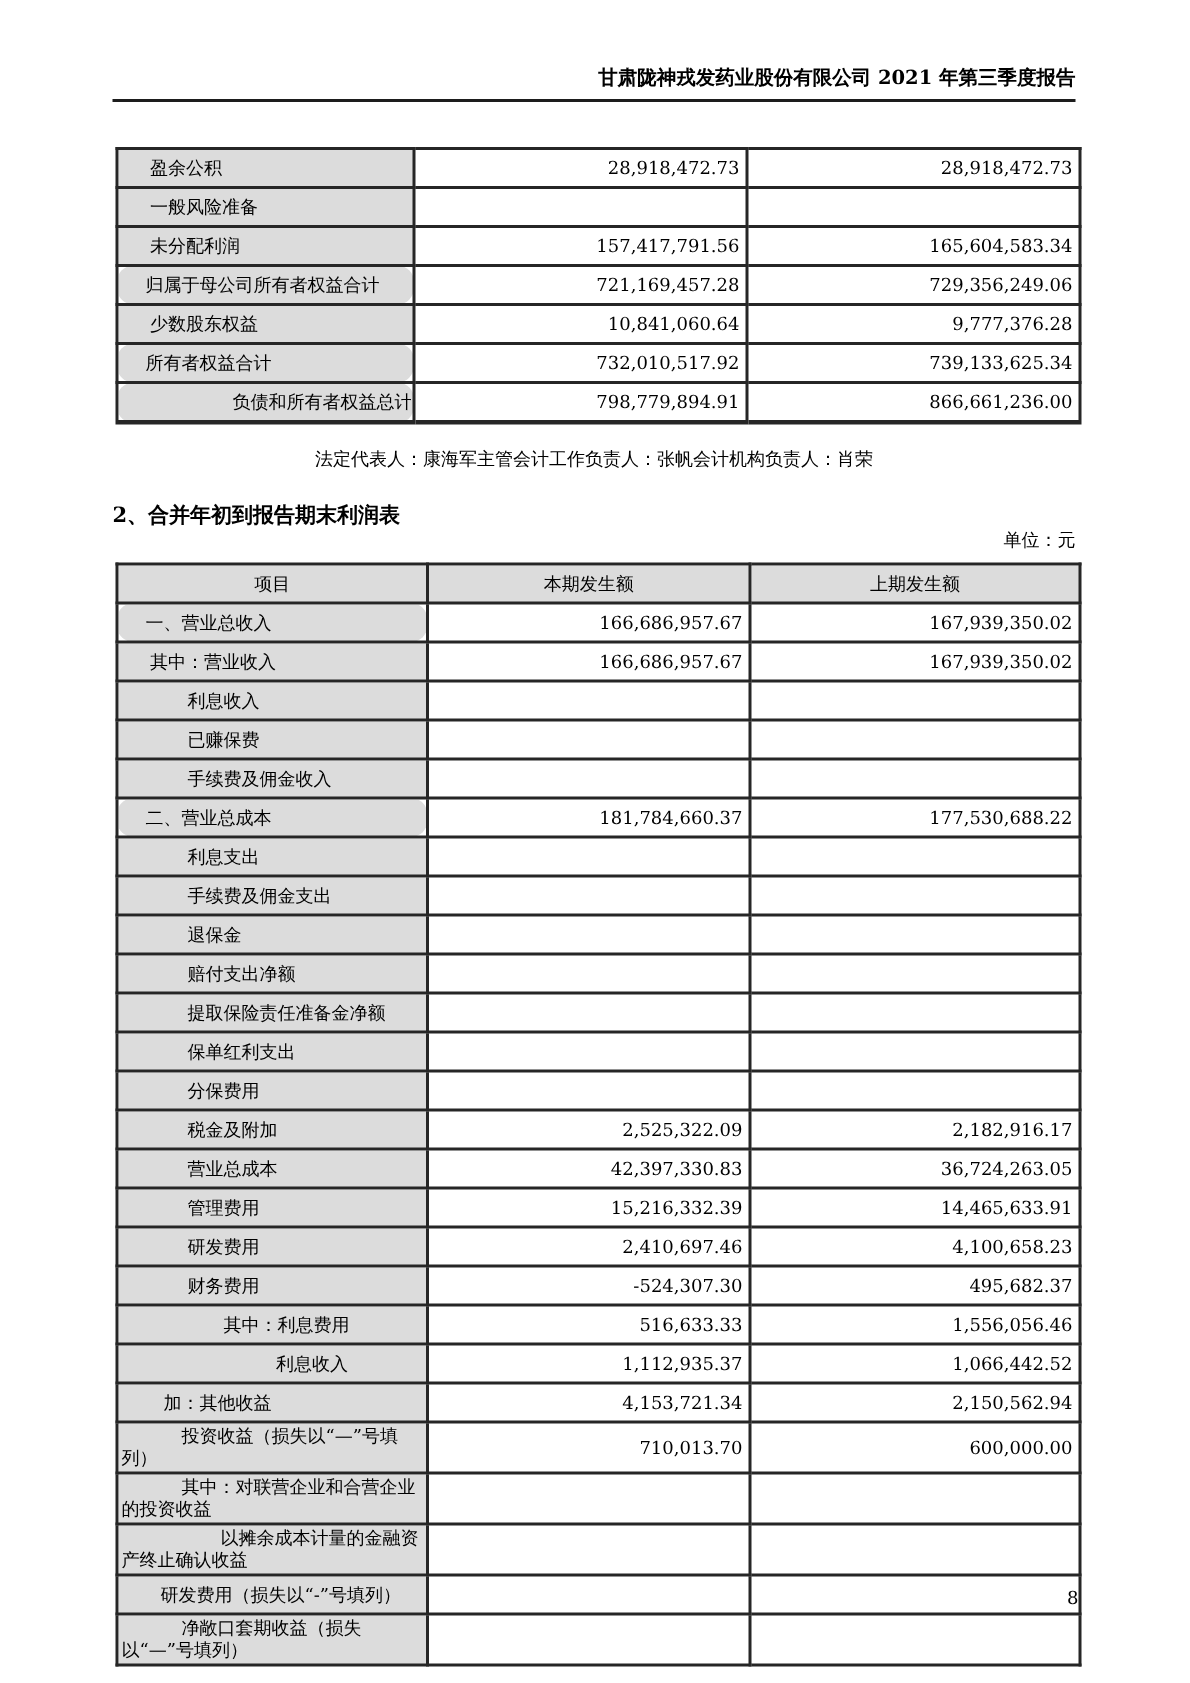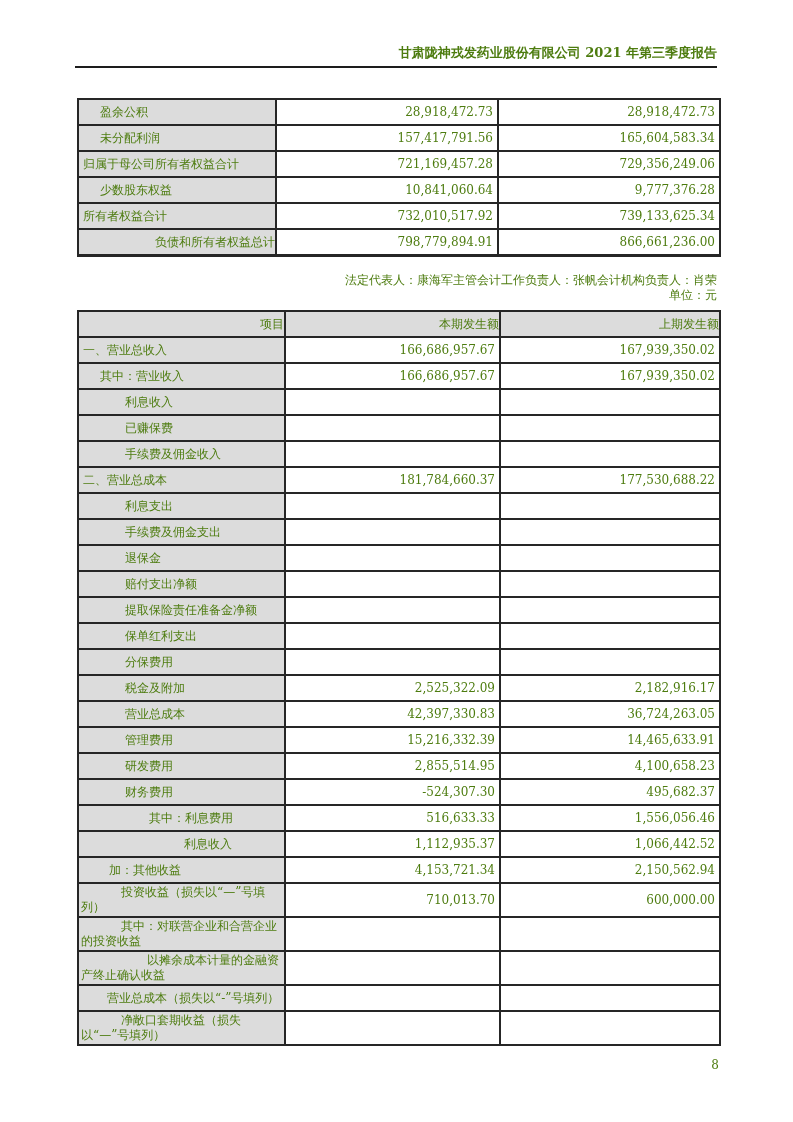--- a/index.html
+++ b/index.html
@@ -1,21 +1,21 @@
 <!DOCTYPE html>
 <html><head>
 <meta charset="utf-8">
 <style>
   html,body { margin:0; padding:0; background:#ffffff; }
   .page {
     position:relative;
     width:793px; height:1122px;
     background:#ffffff;
     font-family:"DejaVu Serif","Liberation Serif",serif;
-    color:#4d7c0f;
+    color:#000000;
     overflow:hidden;
   }
   .content { margin-left:75px; width:642px; }
 
   
   .doc-header {
     padding-top:45px;
     text-align:right;
     font-size:13px;
     font-weight:bold;
@@ -30,40 +30,40 @@
     border:2px solid #262626;
     height:22px;
     vertical-align:middle;
     font-size:12px;
     line-height:15px;
     padding:1px 0;
     overflow:hidden;
   }
   td.lbl { background:#dcdcdc; }
   td.num { text-align:right; padding-right:4px; font-size:12px; }
-  td.hd  { background:#dcdcdc; text-align:right; }
+  td.hd  { background:#dcdcdc; text-align:center; }
   .equity-table { margin-top:30px; }
   .equity-table tr:last-child td { border-bottom-width:3px;text-align:right; }
 
   
-  .i0 { padding-left:4px; }
+  .i0 { padding-left:18px;border-radius:11px; }
   .i1 { padding-left:21px; }
   .i2 { padding-left:46px; }
   .i3 { padding-left:70px; }
   .i4 { padding-left:105px; }
   .ia { padding-left:30px; }
   .h40 { padding-left:2px; text-indent:40px; }
   .h68 { padding-left:2px; text-indent:66px; }
   .h26 { padding-left:2px; text-indent:26px; white-space:nowrap; }
 
   
   .signatures {
     margin-top:16px;
     display:flex;
-    justify-content:flex-end;
+    justify-content:center;
     font-size:12px;
     line-height:15px;
   }
 
   .section-heading {
     margin-top:22px;
     font-size:14px;
     font-weight:bold;
     line-height:17px;
   }
@@ -95,20 +95,25 @@
           <col style="width:222px">
           <col style="width:222px">
         </colgroup>
       <tbody>
           <tr>
         <td class="lbl i1">盈余公积</td>
         <td class="num">28,918,472.73</td>
         <td class="num">28,918,472.73</td>
       </tr>
       <tr>
+        <td class="lbl i1">一般风险准备</td>
+        <td class="num"></td>
+        <td class="num"></td>
+      </tr>
+      <tr>
         <td class="lbl i1">未分配利润</td>
         <td class="num">157,417,791.56</td>
         <td class="num">165,604,583.34</td>
       </tr>
       <tr>
         <td class="lbl i0">归属于母公司所有者权益合计</td>
         <td class="num">721,169,457.28</td>
         <td class="num">729,356,249.06</td>
       </tr>
       <tr>
@@ -128,20 +133,21 @@
       </tr>
     </tbody>
       </table>
 
     <div class="signatures">
       <span>法定代表人：康海军</span>
       <span>主管会计工作负责人：张帆</span>
       <span>会计机构负责人：肖荣</span>
     </div>
 
+    <div class="section-heading">2、合并年初到报告期末利润表</div>
 
     <div class="unit-label">单位：元</div>
 
     <table class="income-table">
       <colgroup>
           <col style="width:207px">
           <col style="width:215px">
           <col style="width:220px">
         </colgroup>
       <tbody>
@@ -225,21 +231,21 @@
         <td class="num">42,397,330.83</td>
         <td class="num">36,724,263.05</td>
       </tr>
       <tr>
         <td class="lbl i2">管理费用</td>
         <td class="num">15,216,332.39</td>
         <td class="num">14,465,633.91</td>
       </tr>
       <tr>
         <td class="lbl i2">研发费用</td>
-        <td class="num">2,855,514.95</td>
+        <td class="num">2,410,697.46</td>
         <td class="num">4,100,658.23</td>
       </tr>
       <tr>
         <td class="lbl i2">财务费用</td>
         <td class="num">-524,307.30</td>
         <td class="num">495,682.37</td>
       </tr>
       <tr>
         <td class="lbl i3">其中：利息费用</td>
         <td class="num">516,633.33</td>
@@ -264,21 +270,21 @@
         <td class="lbl h40">其中：对联营企业和合营企业的投资收益</td>
         <td class="num"></td>
         <td class="num"></td>
       </tr>
       <tr>
         <td class="lbl h68">以摊余成本计量的金融资产终止确认收益</td>
         <td class="num"></td>
         <td class="num"></td>
       </tr>
       <tr>
-        <td class="lbl h26">营业总成本（损失以“-”号填列）</td>
+        <td class="lbl h26">研发费用（损失以“-”号填列）</td>
         <td class="num"></td>
         <td class="num"></td>
       </tr>
       <tr>
         <td class="lbl h40">净敞口套期收益（损失以“—”号填列）</td>
         <td class="num"></td>
         <td class="num"></td>
       </tr>
     </tbody>
       </table>

